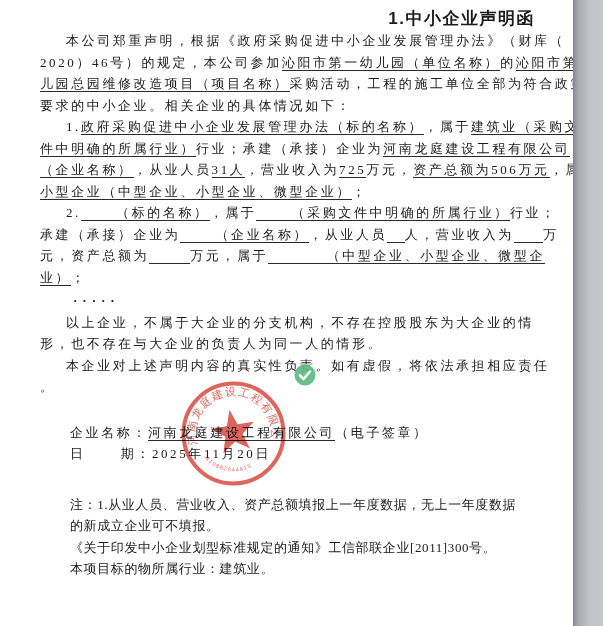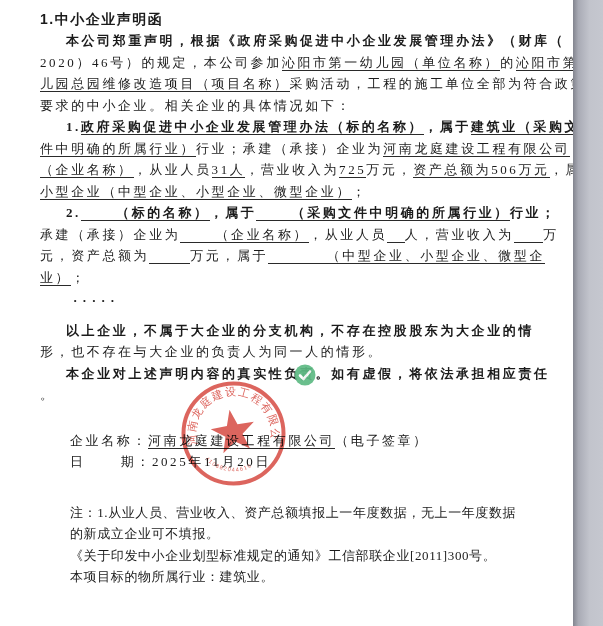--- a/index.html
+++ b/index.html
@@ -7,28 +7,28 @@
     width:603px;height:626px;overflow:hidden;position:relative;
     background:#c4c6ce;
     font-family:"Liberation Serif","DejaVu Serif",serif;
   }
   .window-bg{position:absolute;right:0;top:0;width:30px;height:626px;
     background:linear-gradient(90deg,#83858f 0%,#a9abb5 18%,#c2c4cc 55%,#c5c7cf 100%);}
   .page{position:absolute;left:0;top:0;width:575px;height:626px;background:#ffffff;
     box-shadow:3px 0 5px rgba(40,40,60,.35);}
   .content{position:relative;padding:8px 40px 0 40px;color:#1b1b1b;}
   .line{white-space:pre;font-size:13px;line-height:21.5px;height:21.5px;letter-spacing:2.6px;}
-  .line.ind{padding-left:26px;font-weight:bold;}
+  .line.ind{padding-left:26px;}
   .u{border-bottom:1px solid #2a2a2a;}
   [data-name="document-title"] .line{
-    text-align:left;font-weight:bold;font-size:14px;letter-spacing:1.5px;line-height:22px;height:22px;
+    text-align:right;font-weight:bold;font-size:17px;letter-spacing:1.5px;line-height:22px;height:22px;
     font-family:"Liberation Sans","DejaVu Sans",sans-serif;}
   [data-name="ellipsis"]{margin-top:2px;}
   [data-name="ellipsis"] .line{padding-left:33px;letter-spacing:5px;font-weight:bold;}
-  [data-name="conclusion-paragraph"]{margin-top:8px;}
+  [data-name="conclusion-paragraph"]{}
   [data-name="signature-company"]{margin-top:24px;}
   [data-name="signature-company"] .line,[data-name="signature-date"] .line{padding-left:30px;}
   [data-name="notes"]{margin-top:29px;}
   [data-name="notes"] .line{padding-left:30px;letter-spacing:0.6px;}
   
   .stamp{position:absolute;left:180px;top:380px;width:108px;height:108px;opacity:.82;
     mix-blend-mode:multiply;pointer-events:none;}
   
   .check-badge{position:absolute;left:294px;top:364px;width:22px;height:22px;opacity:.92;}
 </style>

